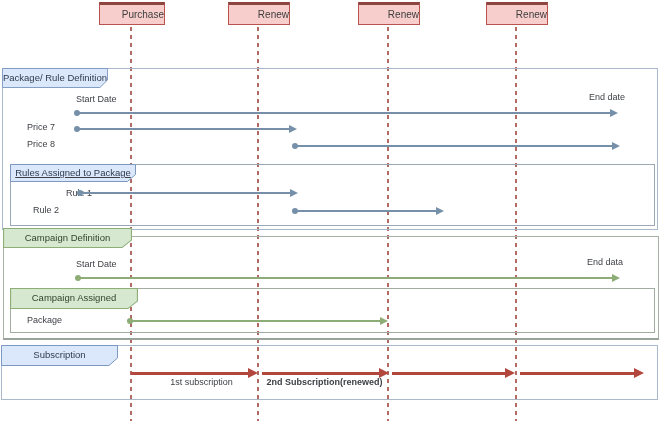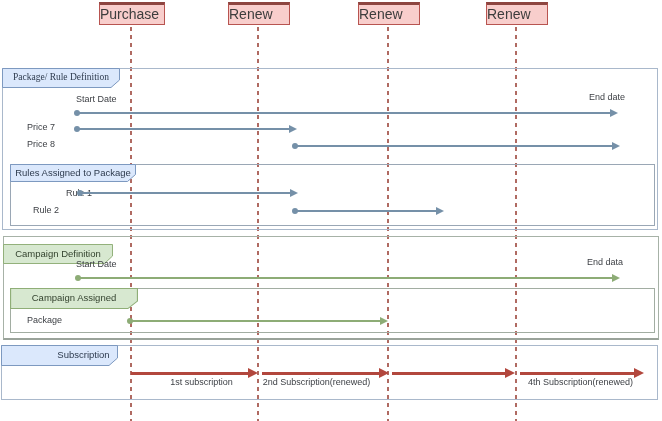--- a/index.html
+++ b/index.html
@@ -6,21 +6,21 @@
   #canvas{
     position:relative;width:662px;height:421px;background:#ffffff;
     font-family:"Liberation Sans", sans-serif;color:var(--text,#3c3f44);
     overflow:hidden;
   }
   
   .event{
     position:absolute;top:2px;height:19px;
     background:var(--event-fill);border:1px solid var(--event-border);
     border-top:3px solid var(--event-top);
-    text-align:left;line-height:19px;font-size:14px;color:#3d3d3d;
+    text-align:right;line-height:19px;font-size:10px;color:#3d3d3d;
     box-sizing:content-box;z-index:3;
   }
   
   .vdash{
     position:absolute;top:27px;height:394px;width:2px;z-index:0;
     background-image:repeating-linear-gradient(to bottom,
       var(--dash-red) 0, var(--dash-red) 4px, transparent 4px, transparent 8px);
   }
   
   .lane{position:absolute;box-sizing:border-box;background:transparent;z-index:1;}
@@ -62,21 +62,21 @@
   <div class="vdash" style="left:257px;"></div>
   <div class="vdash" style="left:387px;"></div>
   <div class="vdash" style="left:515px;"></div>
 
   <div class="event" style="left:99px;width:64px;">Purchase</div>
   <div class="event" style="left:228px;width:60px;">Renew</div>
   <div class="event" style="left:358px;width:60px;">Renew</div>
   <div class="event" style="left:486px;width:60px;">Renew</div>
 
   <div class="lane blue" style="left:2px;top:68px;width:656px;height:162px;"></div>
-  <div class="tab" style="left:2px;top:68px;width:118px;height:20px;font-family:Liberation Serif, serif;">
+  <div class="tab" style="left:2px;top:68px;width:106px;height:20px;">
     <svg viewBox="0 0 118 20" preserveAspectRatio="none">
       <path d="M0.5,0.5 H117.5 V12 L109,19.5 H0.5 Z" style="fill:var(--tab-blue-fill);stroke:var(--tab-blue-stroke);stroke-width:1;"></path>
     </svg>
     <span class="tab-label">Package/ Rule Definition</span>
   </div>
 
   <div class="lbl" style="left:76px;top:94px;">Start Date</div>
   <div class="lbl" style="left:589px;top:92px;">End date</div>
   <div class="arrow blue" style="left:77px;top:112px;width:541px;">
     <span class="dot"></span>
@@ -92,21 +92,21 @@
   </div>
 
   <div class="lbl" style="left:27px;top:139px;">Price 8</div>
   <div class="arrow blue" style="left:295px;top:145px;width:325px;">
     <span class="dot"></span>
     <span class="shaft"></span>
     <span class="head"></span>
   </div>
 
   <div class="innerbox" style="left:10px;top:164px;width:645px;height:62px;"></div>
-  <div class="tab" style="left:10px;top:164px;width:126px;height:18px;">
+  <div class="tab" style="left:10px;top:164px;width:126px;height:18px;text-decoration:underline;">
     <svg viewBox="0 0 126 18" preserveAspectRatio="none">
       <path d="M0.5,0.5 H125.5 V10.5 L117.5,17.5 H0.5 Z" style="fill:var(--tab-blue-fill);stroke:var(--tab-blue-stroke);stroke-width:1;"></path>
     </svg>
     <span class="tab-label" style="line-height:17px;">Rules Assigned to Package</span>
   </div>
 
   <div class="lbl" style="left:33px;top:188px;padding-left:33px;">Rule 1</div>
   <div class="arrow blue" style="left:80px;top:192px;width:218px;">
     <span class="dot"></span>
     <span class="shaft"></span>
@@ -114,21 +114,21 @@
   </div>
 
   <div class="lbl" style="left:33px;top:205px;">Rule 2</div>
   <div class="arrow blue" style="left:295px;top:210px;width:149px;">
     <span class="dot"></span>
     <span class="shaft"></span>
     <span class="head"></span>
   </div>
 
   <div class="lane green" style="left:3px;top:236px;width:656px;height:104px;"></div>
-  <div class="tab green" style="left:3px;top:244px;width:110px;height:20px;">
+  <div class="tab green" style="left:3px;top:228px;width:129px;height:20px;">
     <svg viewBox="0 0 117 20" preserveAspectRatio="none">
       <path d="M0.5,0.5 H116.5 V12 L108,19.5 H0.5 Z" style="fill:var(--tab-green-fill);stroke:var(--tab-green-stroke);stroke-width:1;"></path>
     </svg>
     <span class="tab-label">Campaign Definition</span>
   </div>
 
   <div class="lbl" style="left:76px;top:259px;">Start Date</div>
   <div class="lbl" style="left:587px;top:257px;">End data</div>
   <div class="arrow green" style="left:78px;top:277px;width:542px;">
     <span class="dot"></span>
@@ -149,37 +149,36 @@
     <span class="dot"></span>
     <span class="shaft"></span>
     <span class="head"></span>
   </div>
 
   <div class="lane blue" style="left:1px;top:345px;width:657px;height:55px;"></div>
   <div class="tab" style="left:1px;top:345px;width:117px;height:21px;">
     <svg viewBox="0 0 117 21" preserveAspectRatio="none">
       <path d="M0.5,0.5 H116.5 V13 L108,20.5 H0.5 Z" style="fill:var(--tab-blue-fill);stroke:var(--tab-blue-stroke);stroke-width:1;"></path>
     </svg>
-    <span class="tab-label" style="line-height:20px;margin-left:24px;">Subscription</span>
+    <span class="tab-label" style="line-height:20px;">Subscription</span>
   </div>
 
   <div class="arrow red" style="left:131px;top:372px;width:127px;">
     <span class="shaft"></span>
     <span class="head"></span>
   </div>
   <div class="arrow red" style="left:262px;top:372px;width:127px;">
     <span class="shaft"></span>
     <span class="head"></span>
   </div>
   <div class="arrow red" style="left:392px;top:372px;width:123px;">
     <span class="shaft"></span>
     <span class="head"></span>
   </div>
   <div class="arrow red" style="left:520px;top:372px;width:124px;">
     <span class="shaft"></span>
     <span class="head"></span>
   </div>
 
   <div class="seg-lbl" style="left:138px;width:127px;">1st subscription</div>
-  <div class="seg-lbl" style="left:252px;width:129px;">2nd Subscription(renewed)</div>
-  <div class="seg-lbl" style="left:517px;width:127px;">4th Subscription(renewed)</div>
+  <div class="seg-lbl" style="left:260px;width:129px;font-weight:bold;">2nd Subscription(renewed)</div>
 
 </div>
 
 </body></html>

